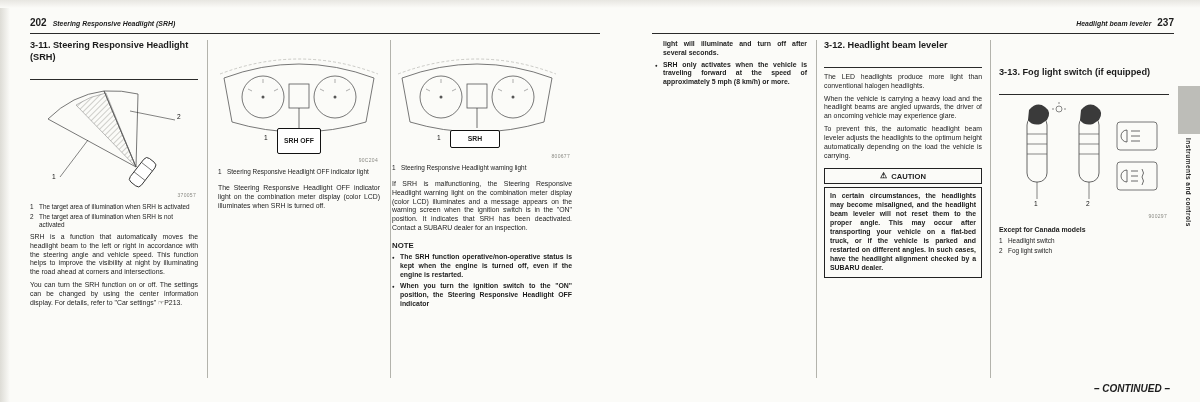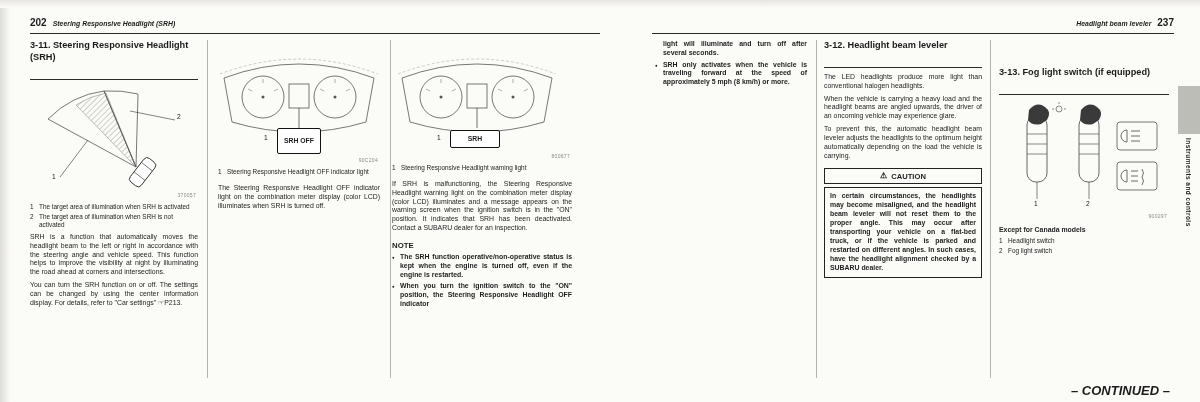--- a/index.html
+++ b/index.html
@@ -52,21 +52,21 @@
     font-weight:bold; font-size:7.6px; }
   .caution-icon { font-size:8px; line-height:1; }
   .caution-body { border:1.2px solid #222; margin-top:3px; padding:4px 5px;
     font-weight:bold; font-size:6.9px; line-height:1.3; text-align:justify; }
 
   .side-tab { position:absolute; left:1178px; top:86px; width:22px; height:48px; background:#bdbdb8; }
   .side-label { position:absolute; left:1185px; top:138px; writing-mode:vertical-rl;
     font-size:6.4px; font-weight:bold; letter-spacing:.5px; color:#222; }
 
   .continued { position:absolute; right:30px; top:383px;
-    font-size:13px; font-weight:bold; font-style:italic; }
+    font-size:10px; font-weight:bold; font-style:italic; }
 
   svg { display:block; }
 </style>
 </head>
 <body>
 
 <div class="edge-left"></div>
 <div class="edge-top"></div>
 
 <div class="header" style="left:30px; width:570px;">

